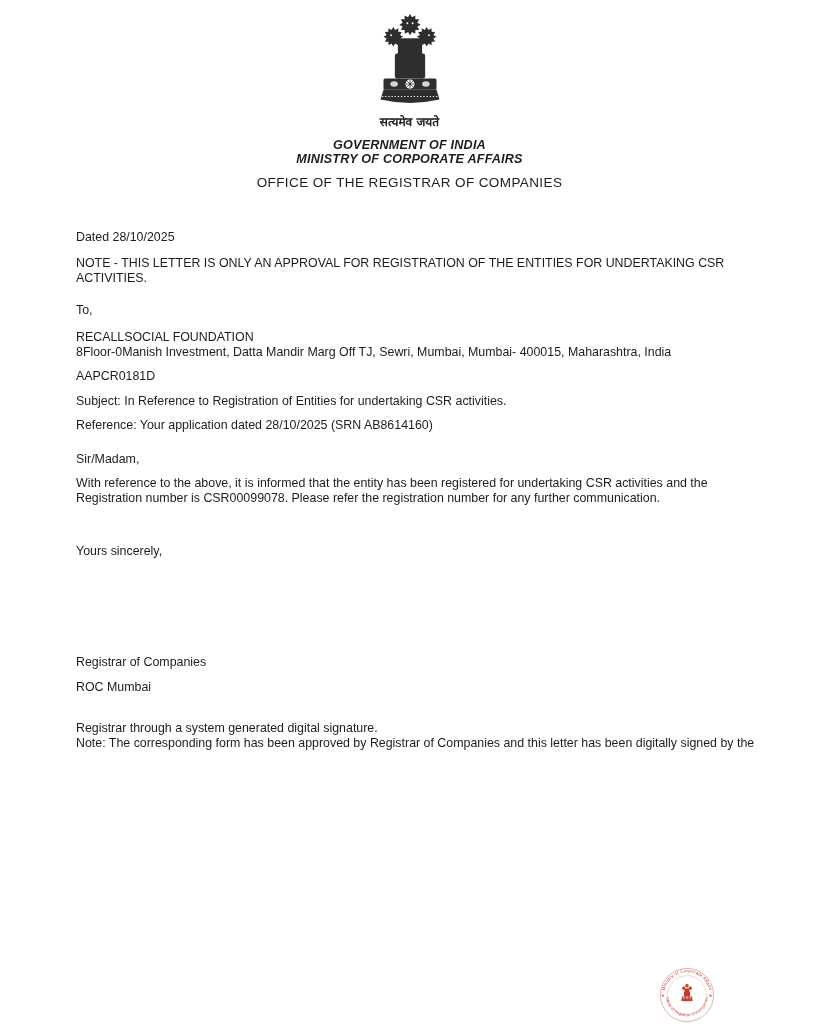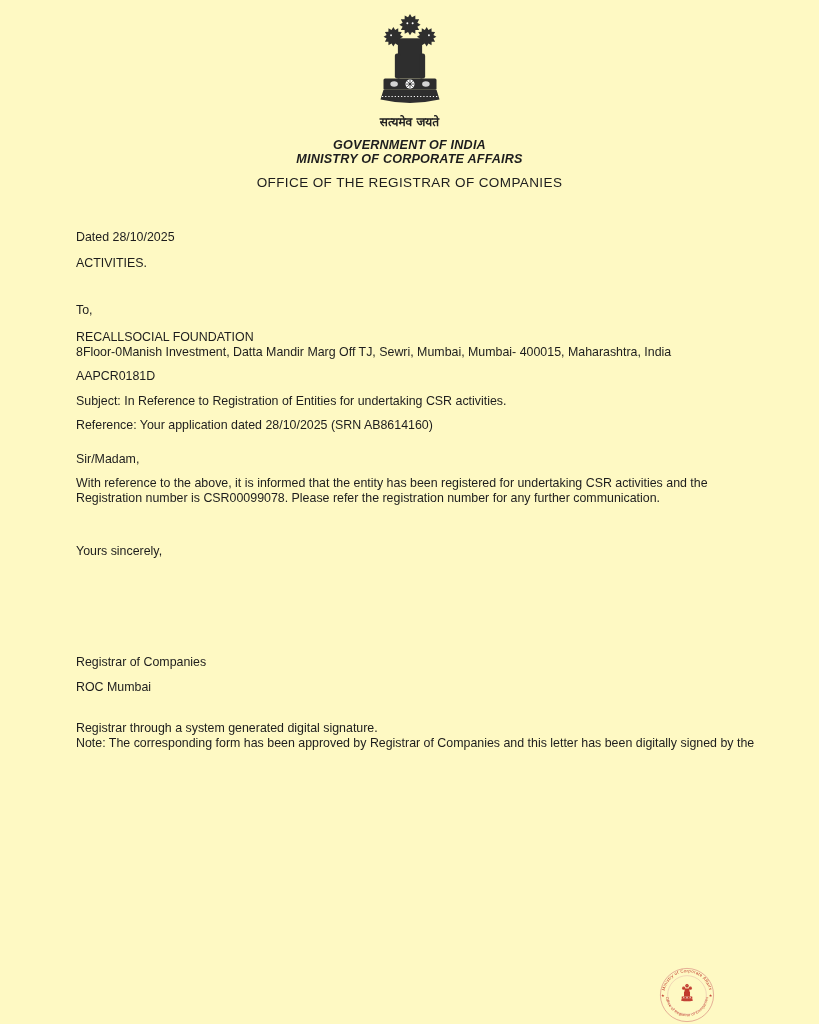--- a/index.html
+++ b/index.html
@@ -1,19 +1,19 @@
 <!DOCTYPE html>
 <html><head>
 <meta charset="utf-8">
 <style>
   html,body{margin:0;padding:0;background:#e8e8e8;}
   .page{
     position:relative;
     width:819px;height:1024px;
-    background:#fef9c3;
+    background:#ffffff;
     margin:0 auto;
     overflow:hidden;
     font-family:"Liberation Sans", sans-serif;
     color:#1d1d1d;
   }
   .abs{position:absolute;left:76px;}
   .line{white-space:nowrap;font-size:12.4px;line-height:14.5px;}
   .para .line{display:block;}
   .center{left:0;width:819px;text-align:center;}
   .hdr-bold{font-weight:bold;font-size:12.6px;line-height:14px;letter-spacing:0.2px;font-style:italic;}
@@ -66,20 +66,21 @@
   </div>
 
   <div class="abs center motto" style="top:115px">सत्यमेव जयते</div>
   <div class="abs center hdr-bold" style="top:138px">GOVERNMENT OF INDIA</div>
   <div class="abs center hdr-bold" style="top:152px">MINISTRY OF CORPORATE AFFAIRS</div>
   <div class="abs center hdr-reg" style="top:176px">OFFICE OF THE REGISTRAR OF COMPANIES</div>
 
   <div class="abs line" style="top:230px">Dated 28/10/2025</div>
 
   <div class="abs para" style="top:256px">
+    <span class="line">NOTE - THIS LETTER IS ONLY AN APPROVAL FOR REGISTRATION OF THE ENTITIES FOR UNDERTAKING CSR</span>
     <span class="line">ACTIVITIES.</span>
   </div>
 
   <div class="abs line" style="top:303px">To,</div>
 
   <div class="abs para" style="top:330px">
     <span class="line">RECALLSOCIAL FOUNDATION</span>
     <span class="line">8Floor-0Manish Investment, Datta Mandir Marg Off TJ, Sewri, Mumbai, Mumbai- 400015, Maharashtra, India</span>
   </div>
 

